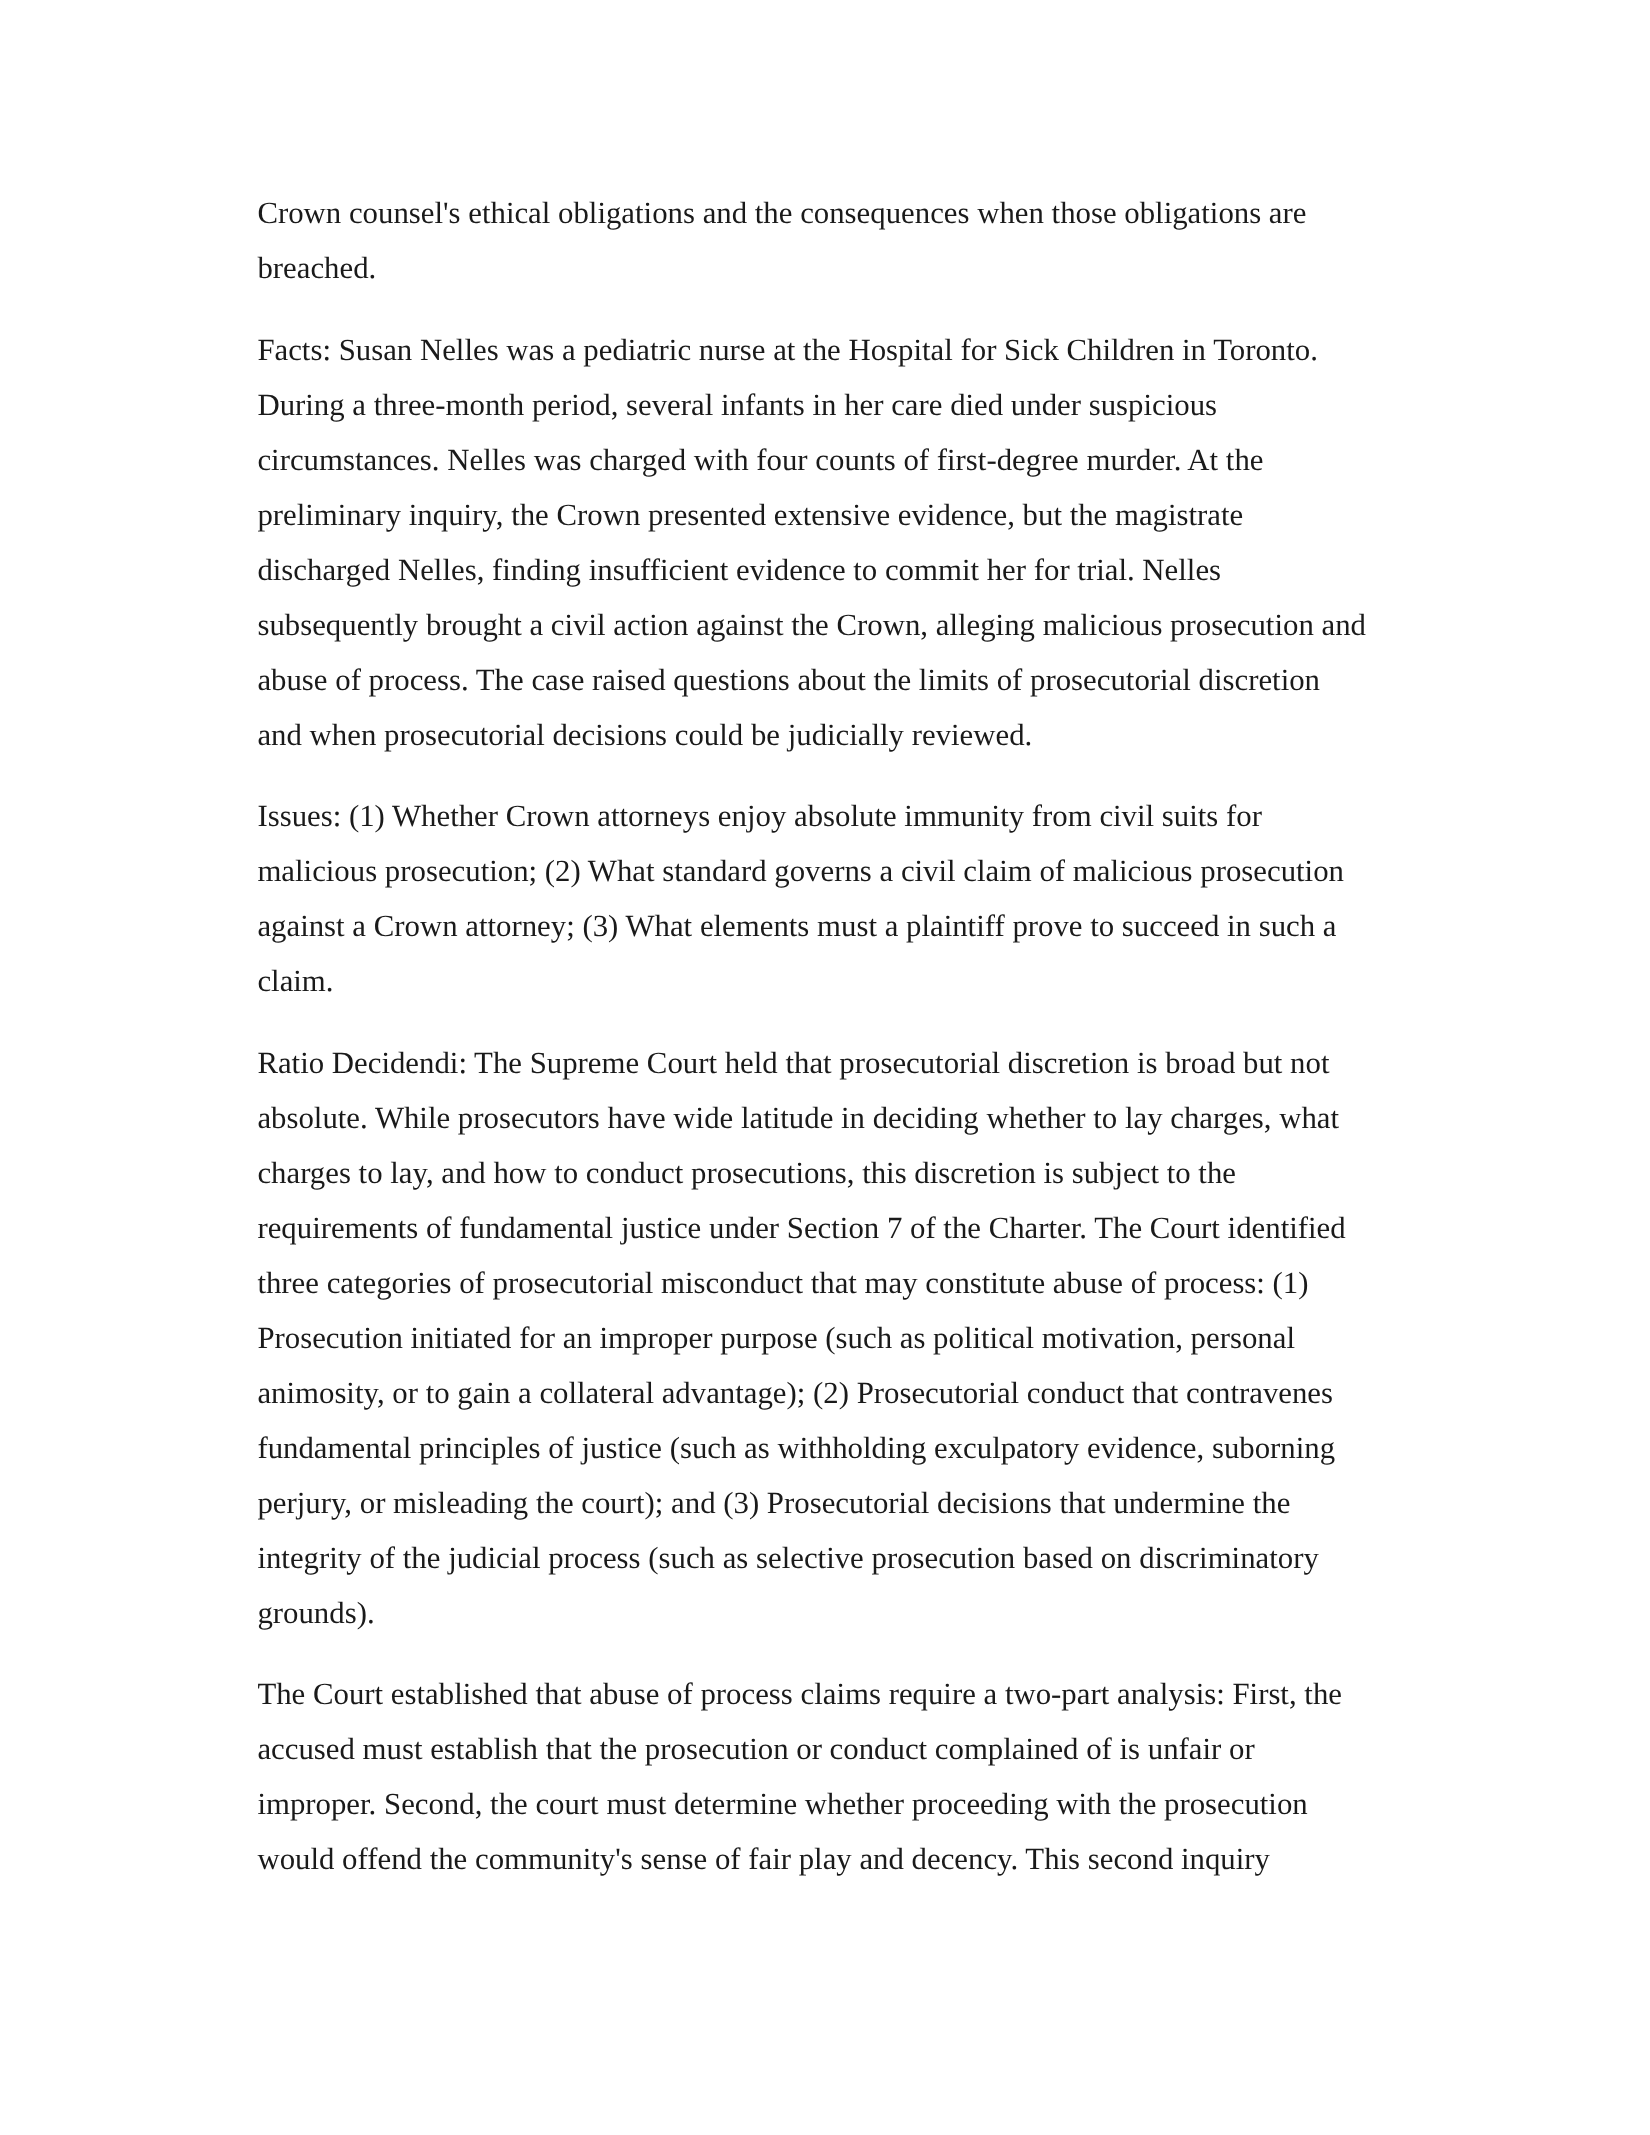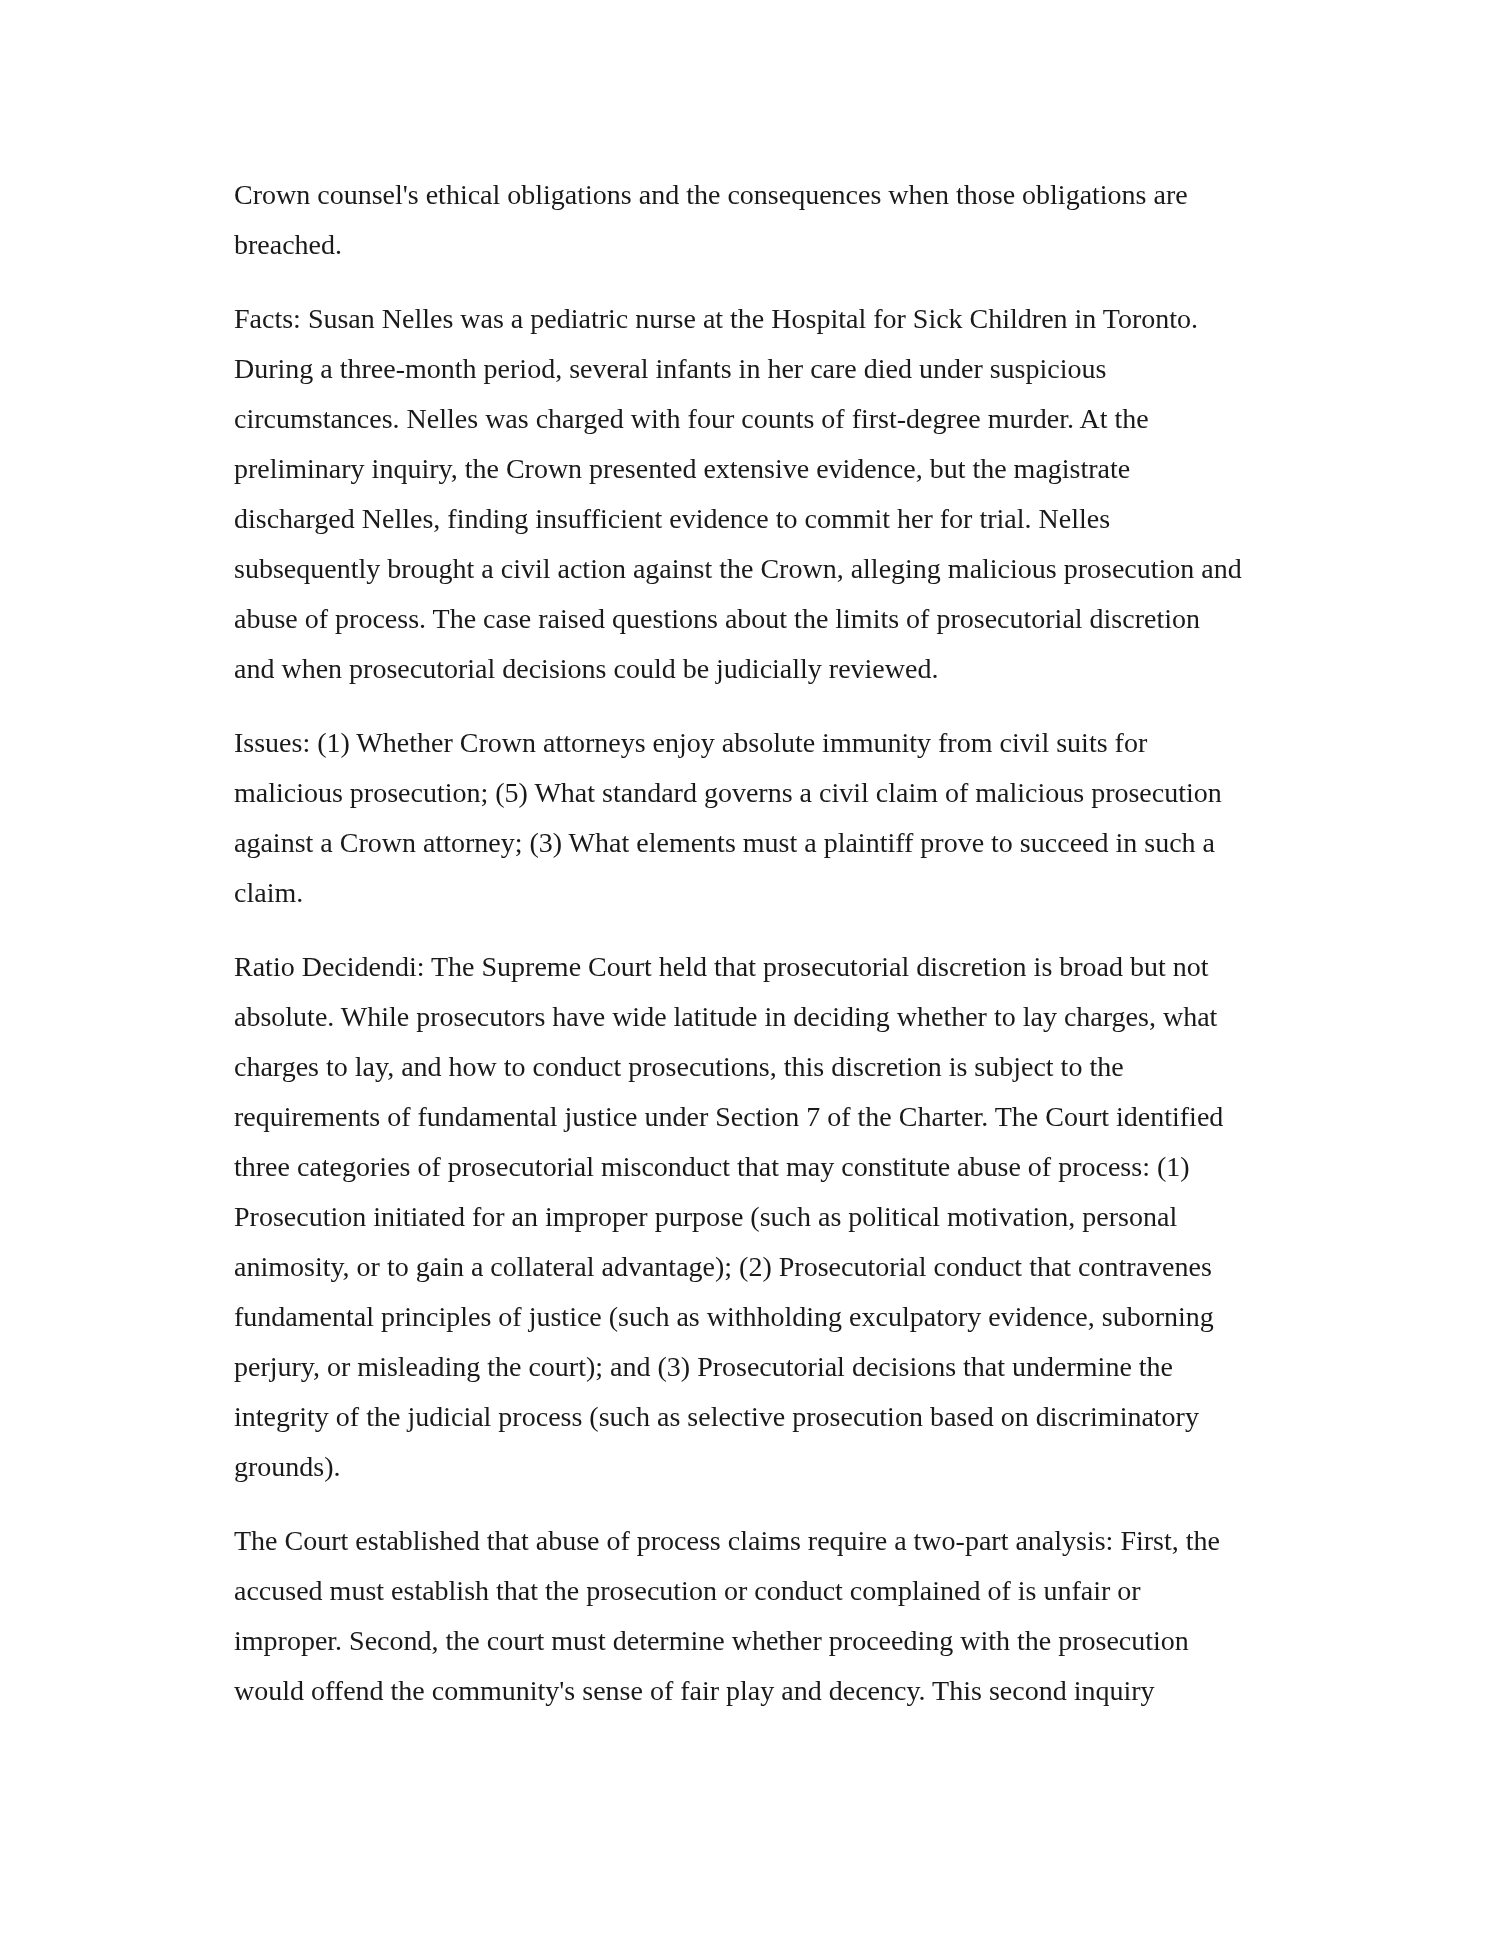--- a/index.html
+++ b/index.html
@@ -58,21 +58,21 @@
     <p class="body-paragraph">Facts: Susan Nelles was a pediatric nurse at the Hospital for Sick Children in Toronto.
 During a three-month period, several infants in her care died under suspicious
 circumstances. Nelles was charged with four counts of first-degree murder. At the
 preliminary inquiry, the Crown presented extensive evidence, but the magistrate
 discharged Nelles, finding insufficient evidence to commit her for trial. Nelles
 subsequently brought a civil action against the Crown, alleging malicious prosecution and
 abuse of process. The case raised questions about the limits of prosecutorial discretion
 and when prosecutorial decisions could be judicially reviewed.</p>
 
     <p class="body-paragraph">Issues: (1) Whether Crown attorneys enjoy absolute immunity from civil suits for
-malicious prosecution; (5) What standard governs a civil claim of malicious prosecution
+malicious prosecution; (2) What standard governs a civil claim of malicious prosecution
 against a Crown attorney; (3) What elements must a plaintiff prove to succeed in such a
 claim.</p>
 
     <p class="body-paragraph">Ratio Decidendi: The Supreme Court held that prosecutorial discretion is broad but not
 absolute. While prosecutors have wide latitude in deciding whether to lay charges, what
 charges to lay, and how to conduct prosecutions, this discretion is subject to the
 requirements of fundamental justice under Section 7 of the Charter. The Court identified
 three categories of prosecutorial misconduct that may constitute abuse of process: (1)
 Prosecution initiated for an improper purpose (such as political motivation, personal
 animosity, or to gain a collateral advantage); (2) Prosecutorial conduct that contravenes

